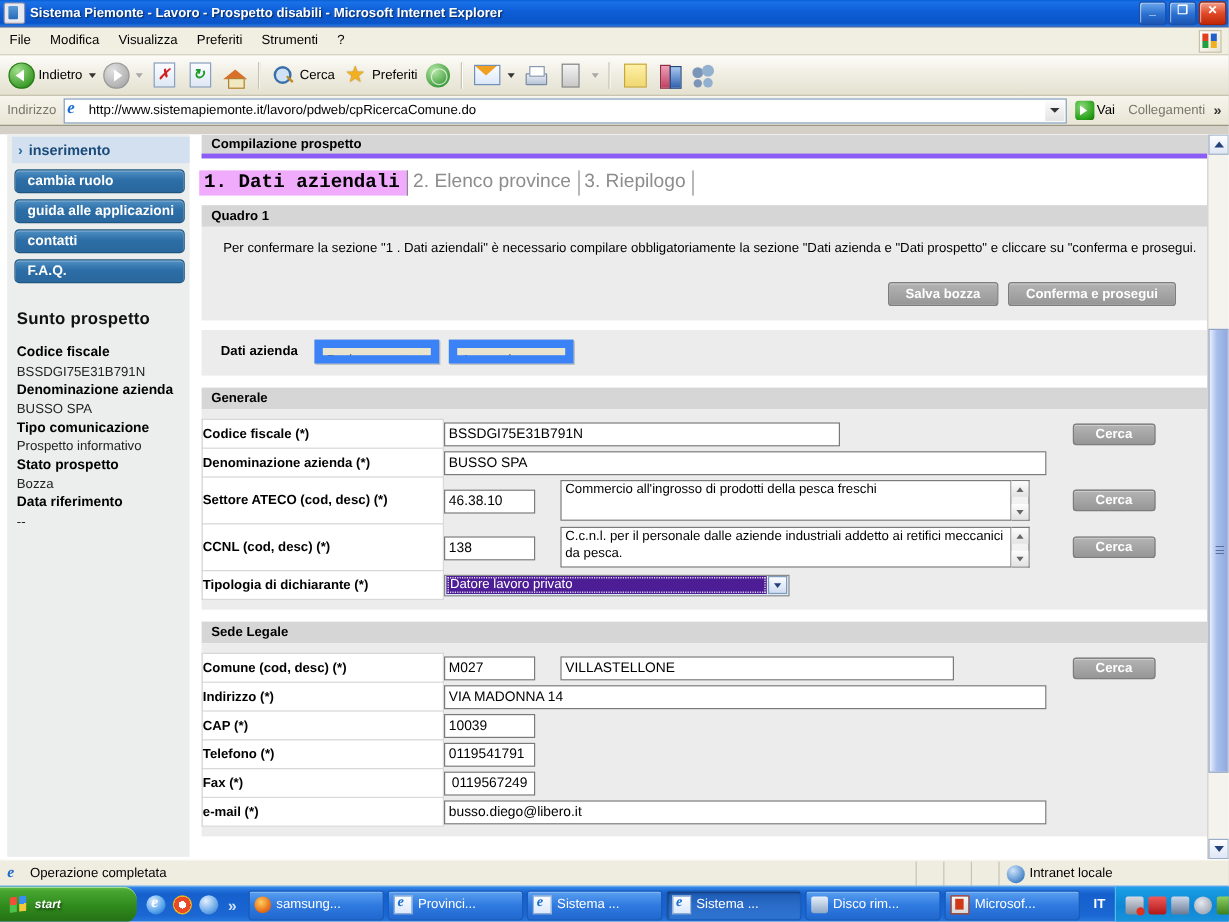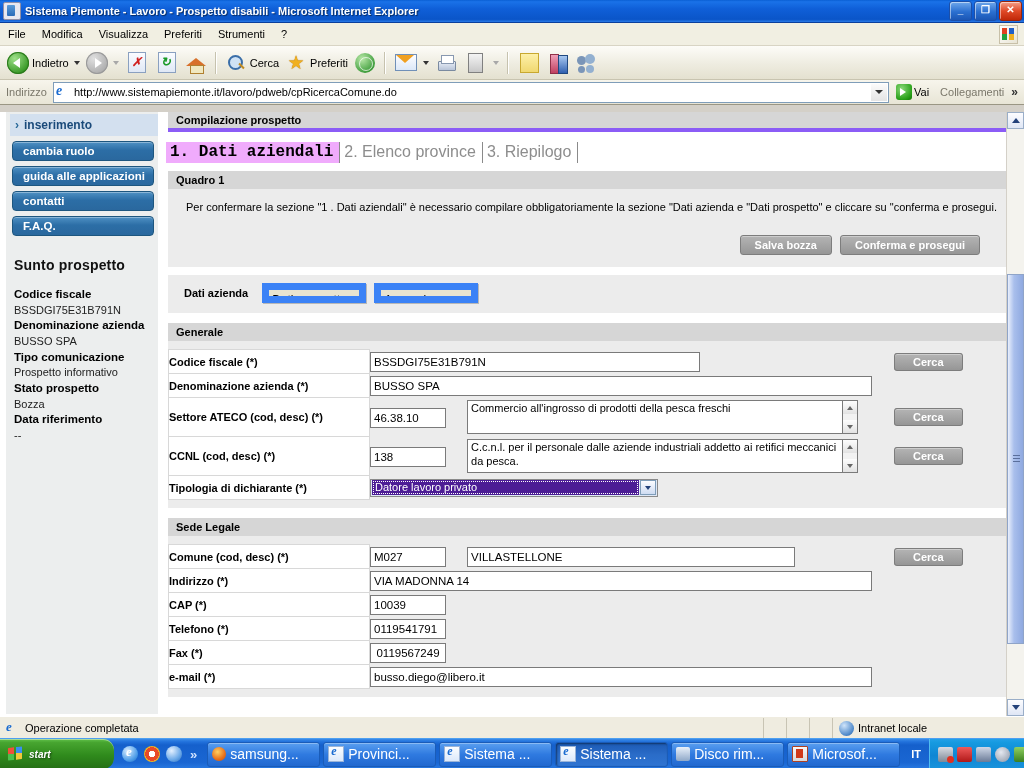--- a/index.html
+++ b/index.html
@@ -338,21 +338,21 @@
   .ql.ie:before{content:"e";position:absolute;left:4px;top:-2px;color:#fff;font-size:13px;font-weight:bold;font-style:italic;font-family:"Liberation Serif",serif;}
   .ql.chrome{background:radial-gradient(circle at 50% 50%,#fff 0 28%,#e84a28 28% 60%,#f0b020 60% 100%);}
   .ql.ie2{background:radial-gradient(circle at 35% 30%,#e4f0ff,#6aa8e8 60%,#2a6ab8);}
   .ql-chev{color:#cfe2ff;font-size:13px;font-weight:bold;padding:0 2px;}
   .tasks{display:flex;align-items:center;gap:3px;flex:1;padding-left:2px;}
   .task{
     height:23px;min-width:103px;max-width:103px;
     background:linear-gradient(180deg,#5a9ff0,#2f7ae0 50%,#2168cf);
     border:1px solid #1a5cb8;border-radius:3px;
     display:flex;align-items:center;gap:4px;padding:0 4px;
-    color:#fff;font-size:14px;
+    color:#fff;font-size:11px;
     box-shadow:inset 0 1px 0 rgba(255,255,255,.3);
     overflow:hidden;white-space:nowrap;
   }
   .task.active{
     background:linear-gradient(180deg,#1c5ab4,#2a6cc8 50%,#2f74d2);
     box-shadow:inset 1px 1px 2px rgba(0,0,0,.45);
   }
   .task .ti{width:14px;height:14px;flex:0 0 14px;border:1px solid #fff;background:#eef4ff;position:relative;border-radius:1px;}
   .task .ti.ff{border:0;border-radius:50%;background:radial-gradient(circle at 40% 35%,#ffcf60,#e8701a 60%,#c04a10);}
   .task .ti.ie{border:0;border-radius:0;background:linear-gradient(180deg,#fbfdff,#dce9fb);border:1px solid #9ab4d8;}

